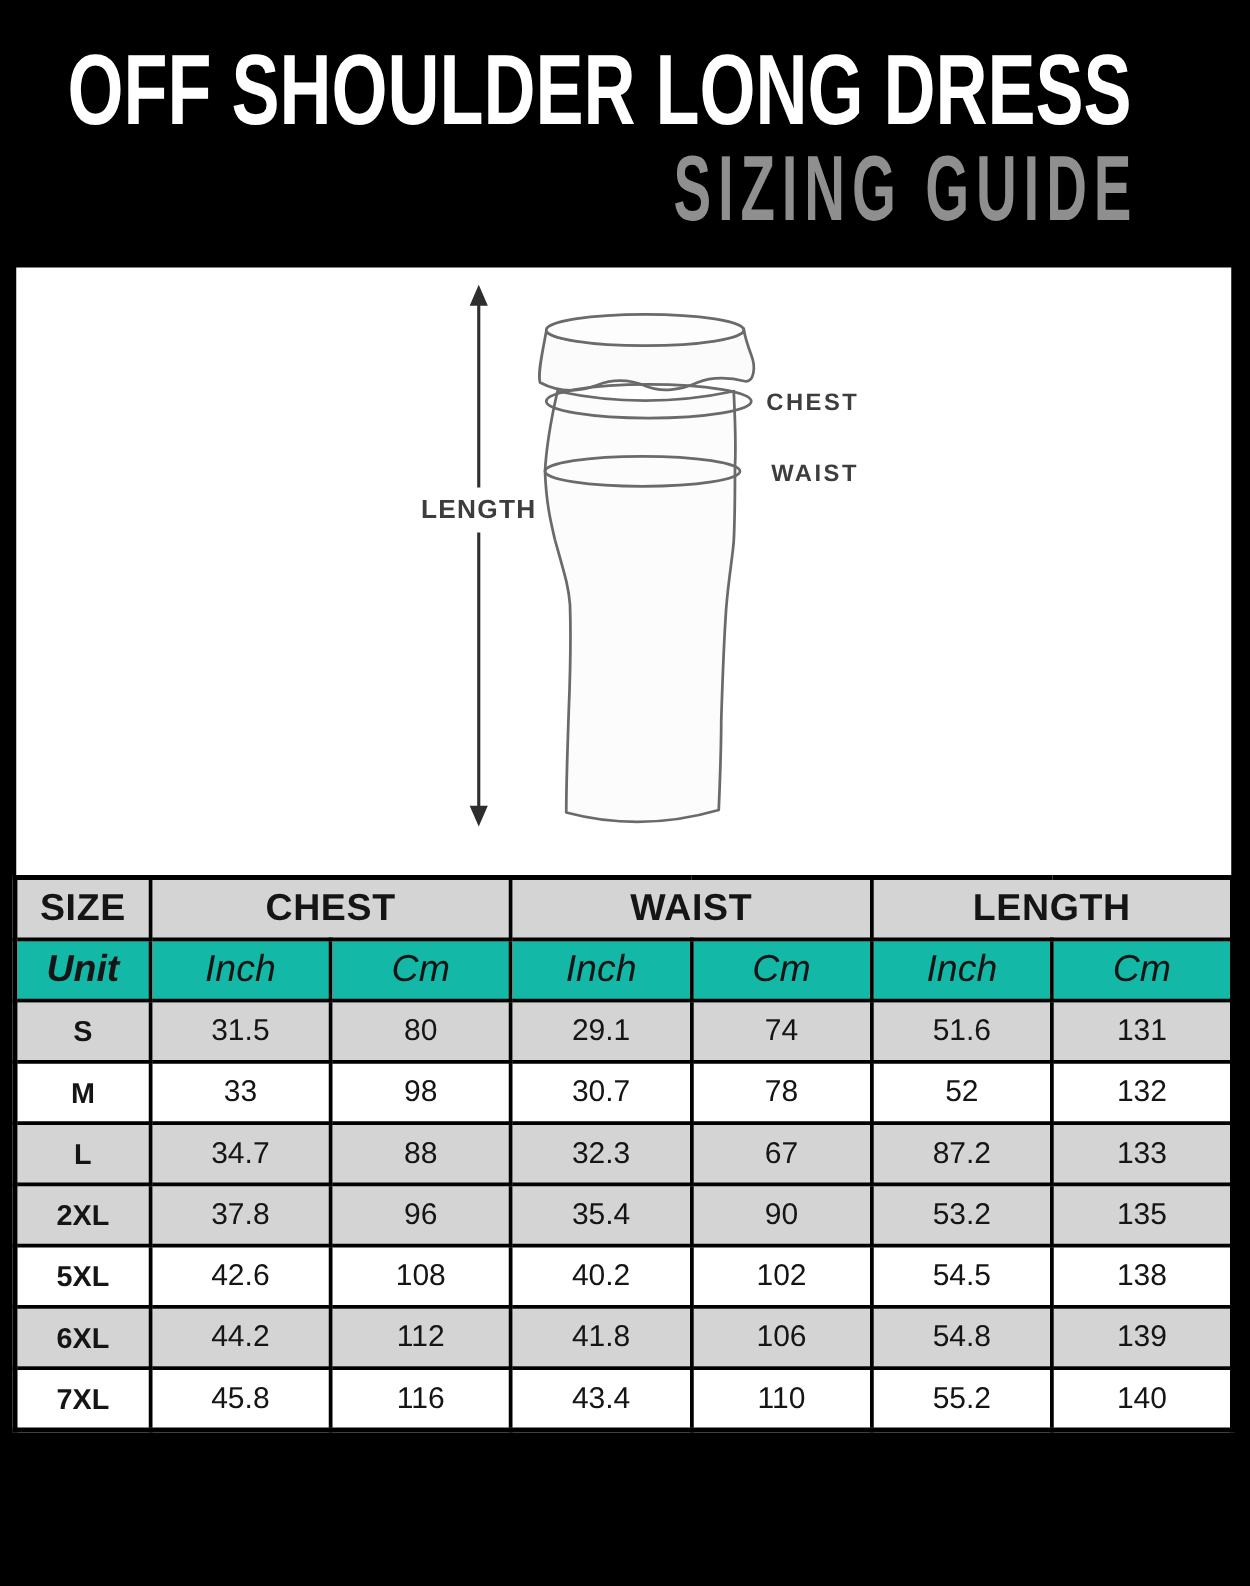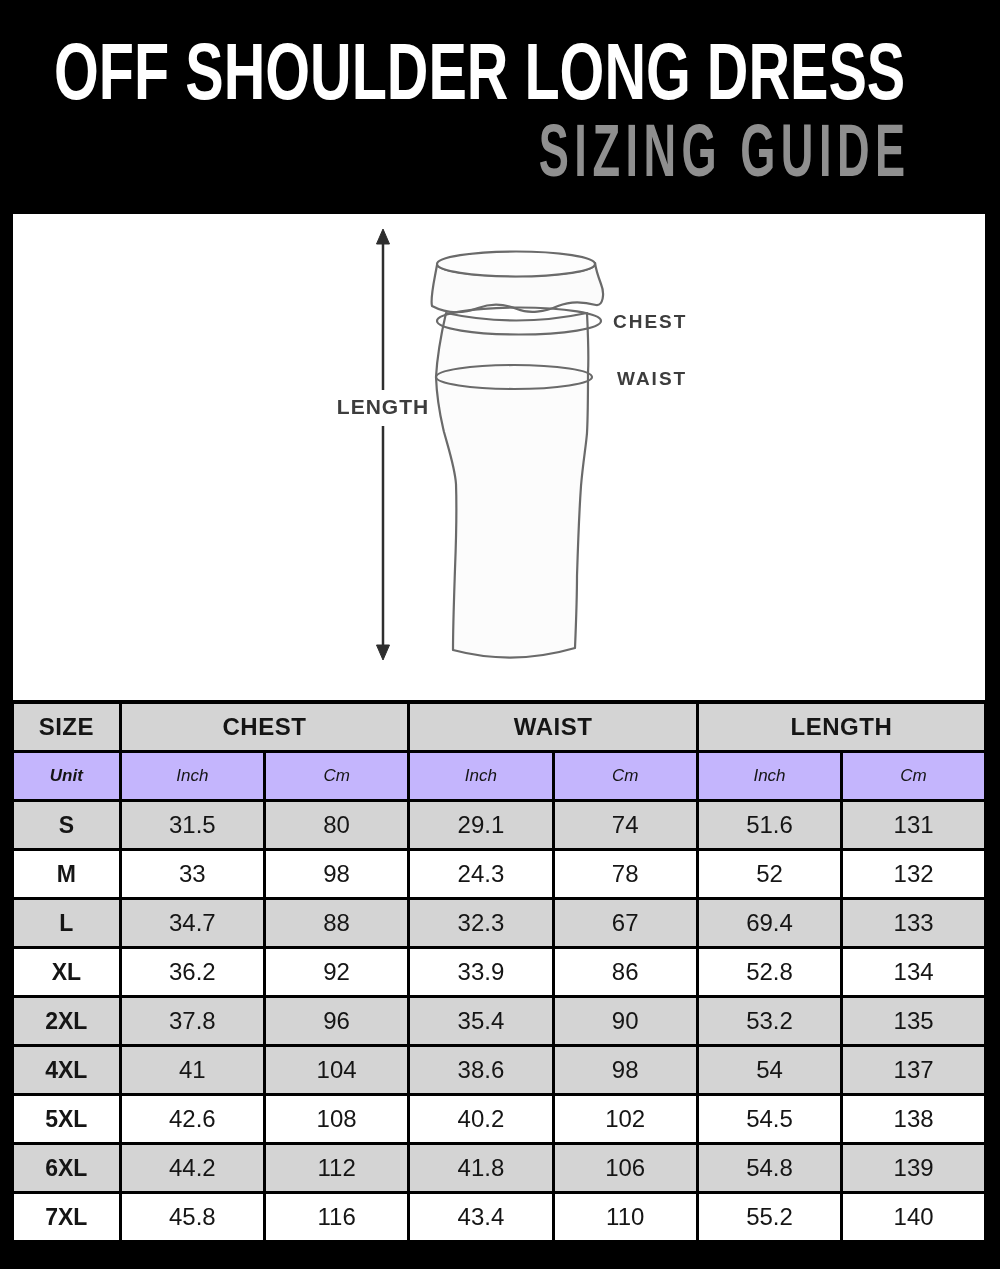--- a/index.html
+++ b/index.html
@@ -71,28 +71,28 @@
   table.size-table th, table.size-table td {
     border: 3px solid #000000;
     height: 46px;
     padding: 0;
     text-align: center;
     vertical-align: middle;
     overflow: hidden;
   }
   tr.group-header-row > * {
     background: #d4d4d4;
-    font-size: 24px;
+    font-size: 30px;
     font-weight: 700;
     letter-spacing: 0.5px;
   }
   tr.unit-row > * {
-    background: #c4b5fd;
+    background: #14b8a6;
     font-style: italic;
-    font-size: 17px;
+    font-size: 30px;
     font-weight: 400;
   }
   tr.unit-row th { font-weight: 700; }
   tbody.data-rows th { font-weight: 700; font-size: 23px; font-style: normal; }
   tbody.data-rows td { font-weight: 400; font-size: 24px; }
   tbody.data-rows tr.stripe-gray  > * { background: #d4d4d4; }
   tbody.data-rows tr.stripe-white > * { background: #ffffff; }
 </style>
 </head>
 <body>
@@ -182,60 +182,42 @@
           <td>80</td>
           <td>29.1</td>
           <td>74</td>
           <td>51.6</td>
           <td>131</td>
         </tr>
         <tr class="stripe-white">
           <th>M</th>
           <td>33</td>
           <td>98</td>
-          <td>24.3</td>
+          <td>30.7</td>
           <td>78</td>
           <td>52</td>
           <td>132</td>
         </tr>
         <tr class="stripe-gray">
           <th>L</th>
           <td>34.7</td>
           <td>88</td>
           <td>32.3</td>
           <td>67</td>
-          <td>69.4</td>
+          <td>87.2</td>
           <td>133</td>
-        </tr>
-        <tr class="stripe-white">
-          <th>XL</th>
-          <td>36.2</td>
-          <td>92</td>
-          <td>33.9</td>
-          <td>86</td>
-          <td>52.8</td>
-          <td>134</td>
         </tr>
         <tr class="stripe-gray">
           <th>2XL</th>
           <td>37.8</td>
           <td>96</td>
           <td>35.4</td>
           <td>90</td>
           <td>53.2</td>
           <td>135</td>
-        </tr>
-        <tr class="stripe-gray">
-          <th>4XL</th>
-          <td>41</td>
-          <td>104</td>
-          <td>38.6</td>
-          <td>98</td>
-          <td>54</td>
-          <td>137</td>
         </tr>
         <tr class="stripe-white">
           <th>5XL</th>
           <td>42.6</td>
           <td>108</td>
           <td>40.2</td>
           <td>102</td>
           <td>54.5</td>
           <td>138</td>
         </tr>

